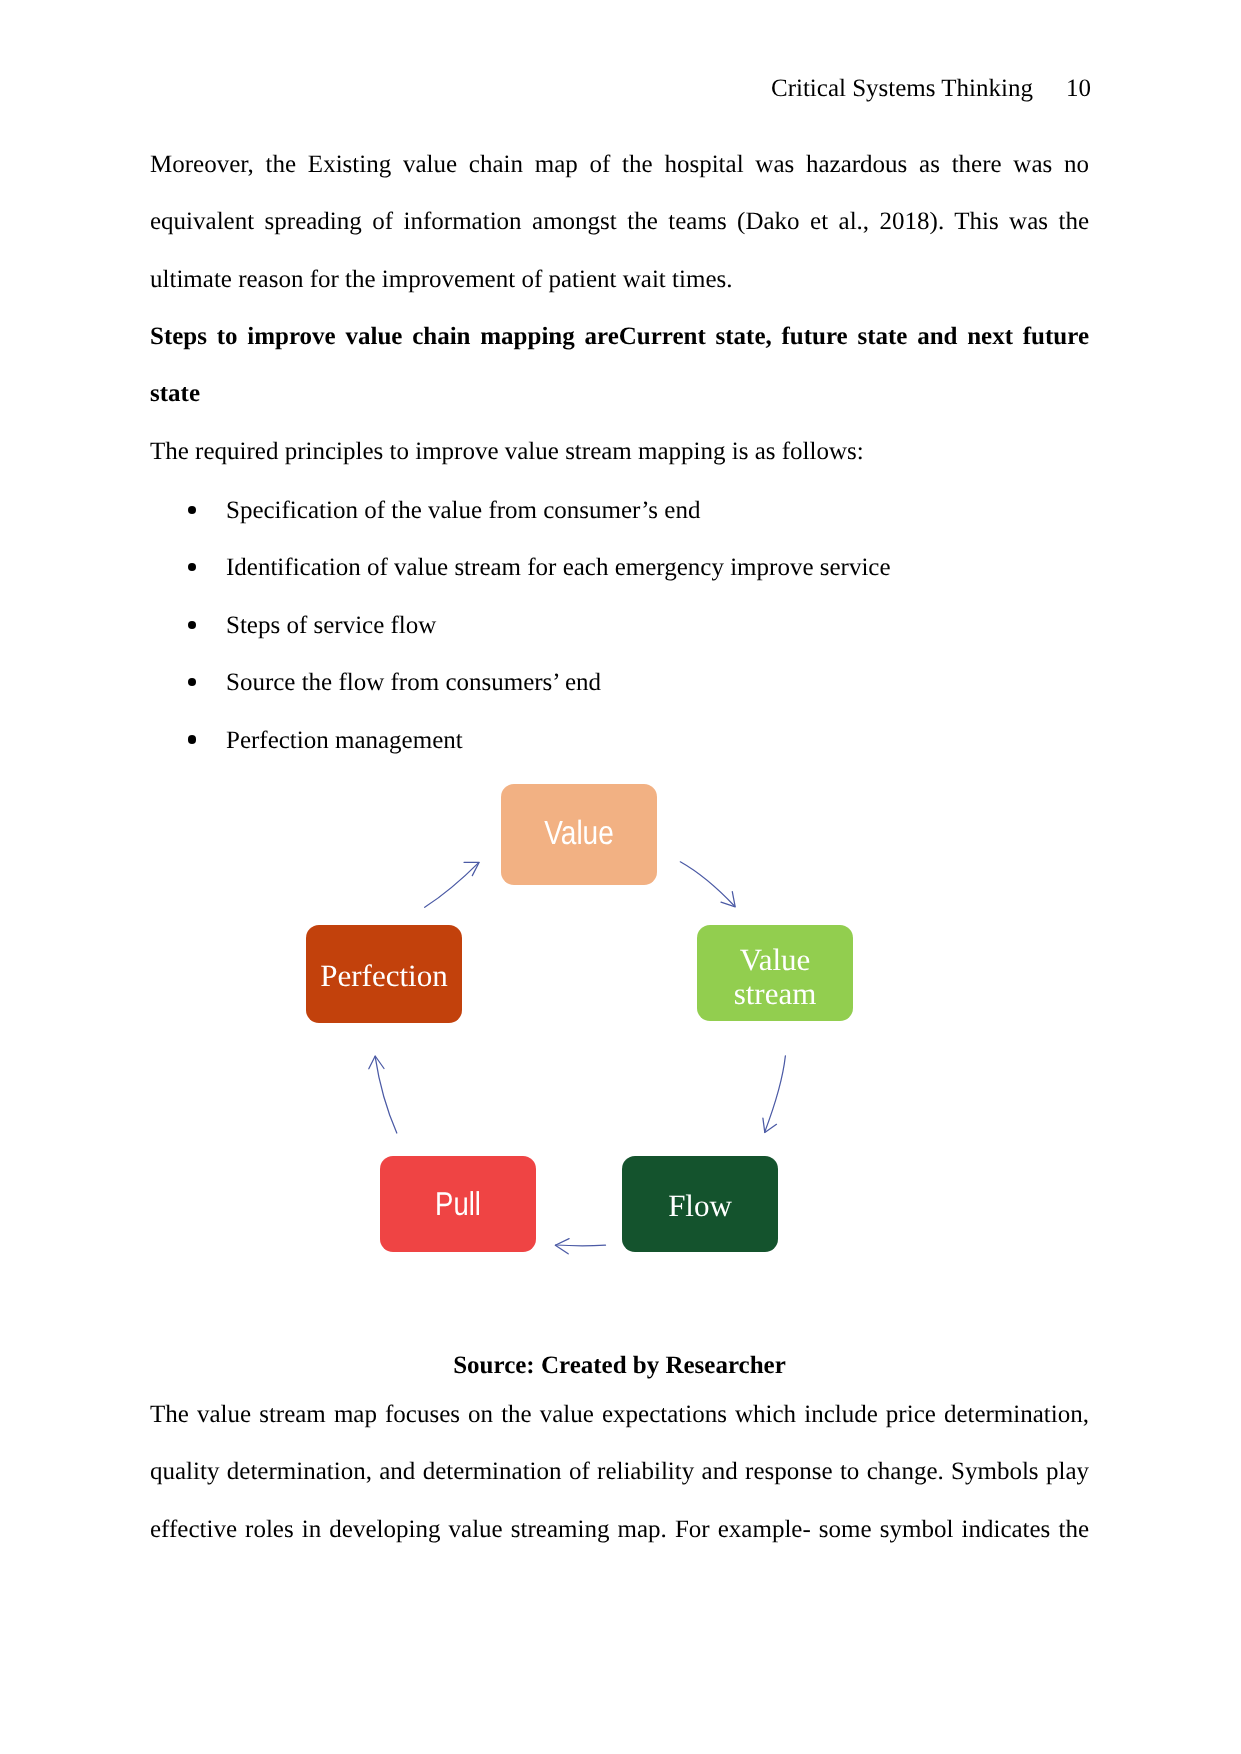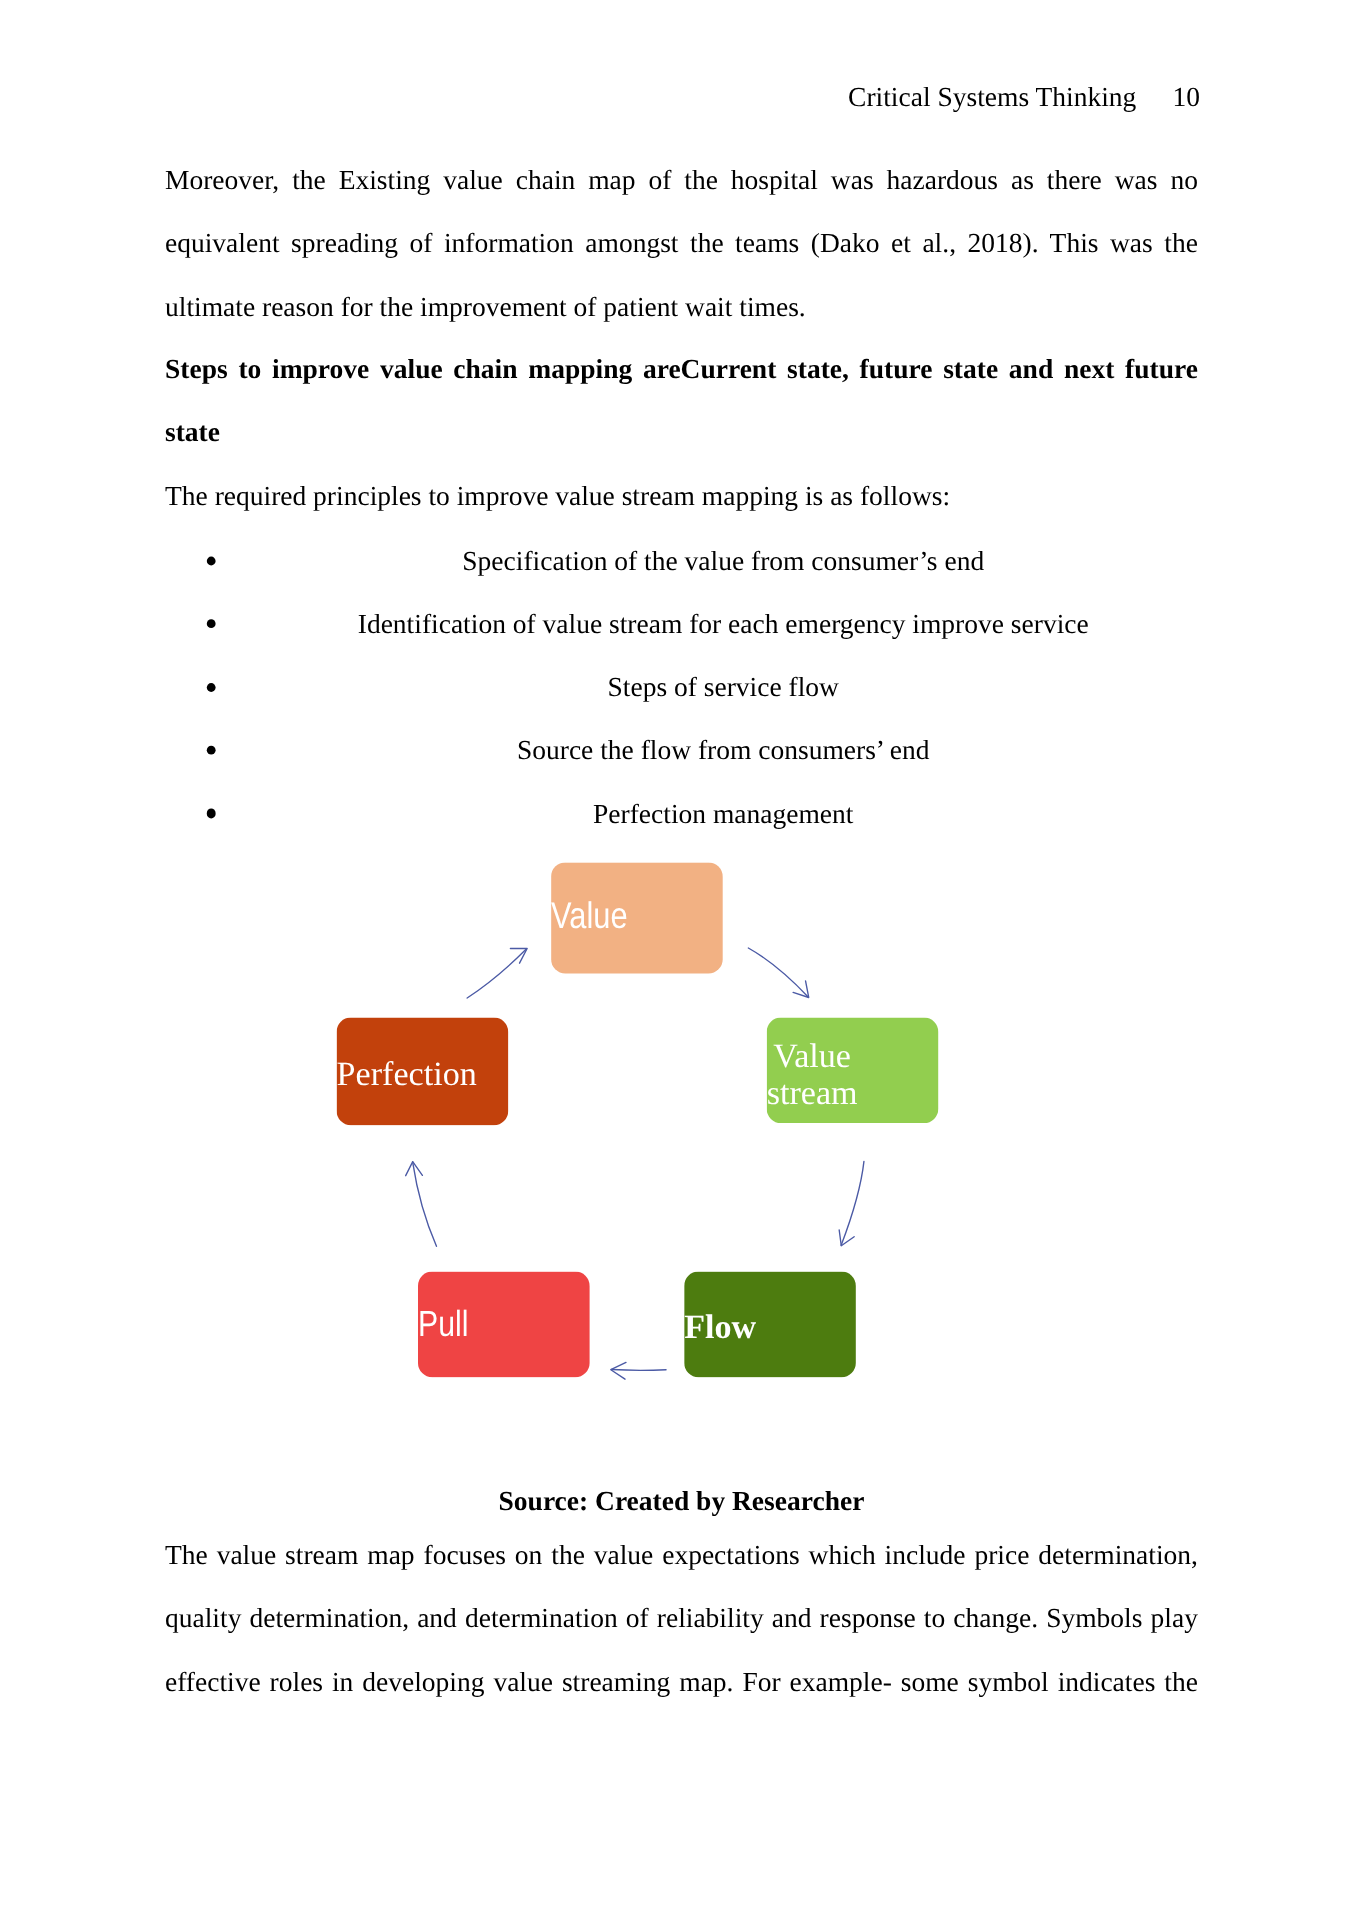--- a/index.html
+++ b/index.html
@@ -43,36 +43,37 @@
 
   ul.bullets {
     position: absolute;
     will-change: transform;
     left: 150px; width: 939px;
     margin: 0; padding: 0;
     list-style: none;
     font-size: 25px;
     line-height: 57.4px;
   }
-  ul.bullets li { position: relative; padding-left: 76px; text-align: center; }
+  ul.bullets li { position: relative; padding-left: 76px; }
   ul.bullets li .bul {
     position: absolute; left: 37.5px; top: 23.7px;
     width: 8.2px; height: 8.2px; border-radius: 50%;
     background: #000; font-size: 0; line-height: 0;
   }
 
   .diagram { position: absolute; left: 0; top: 0; width: 1241px; height: 1754px; }
   .diagram svg.arrows { position:absolute; left:0; top:0; width:1241px; height:1754px; overflow:visible; }
 
   .node {
     position: absolute;
     will-change: transform;
     border-radius: 13px;
     display: flex;
     align-items: center;
+    justify-content: center;
     text-align: center;
     color: #ffffff;
     white-space: pre-line;
   }
   #n-value      { left:501px; top:784px;  width:156px; height:101px;
                   background:#F2B183; font-family:"Liberation Sans", sans-serif;
                   font-size:28px; line-height:34px; padding-bottom:3px; box-sizing:border-box; }
   #n-vstream    { left:697px; top:925px;  width:156px; height:96px;
                   background:#92CE4F; font-family:"Liberation Serif", serif;
                   font-size:31px; line-height:34px; padding-top:7px; box-sizing:border-box; }
@@ -123,20 +124,20 @@
         <path d="M396.8,1133.0 Q381.5,1098.0 375.1,1056.3"></path>
         <path d="M368.8,1068.8 L375.2,1056.0 L384.0,1068.5"></path>
 
         <path d="M424.7,907.3 Q451.5,889.8 478.7,862.6"></path>
         <path d="M464.0,862.3 L479.2,862.3 L472.3,875.6"></path>
       </g>
     </svg>
     <div class="node" id="n-value" style="background: rgb(242, 177, 131);"><span>Value</span></div>
     <div class="node" id="n-vstream" style="background: rgb(146, 206, 79);">Value
 stream</div>
-    <div class="node" id="n-flow" style="background: #4d7c0f; font-weight: bold;">Flow</div>
+    <div class="node" id="n-flow" style="background: #14532d;">Flow</div>
     <div class="node" id="n-pull" style="background: #ef4444;"><span>Pull</span></div>
     <div class="node" id="n-perfection" style="background: #c2410c;">Perfection</div>
   </div>
 
   <div class="body-text bold center" id="src" style="top:1337px">Source: Created by Researcher</div>
   <div class="body-text" id="p3" style="top:1386px">The value stream map focuses on the value expectations which include price determination, quality determination, and determination of reliability and response to change. Symbols play effective roles in developing value streaming map. For example- some symbol indicates the</div>
 </div>
 
 </body></html>

